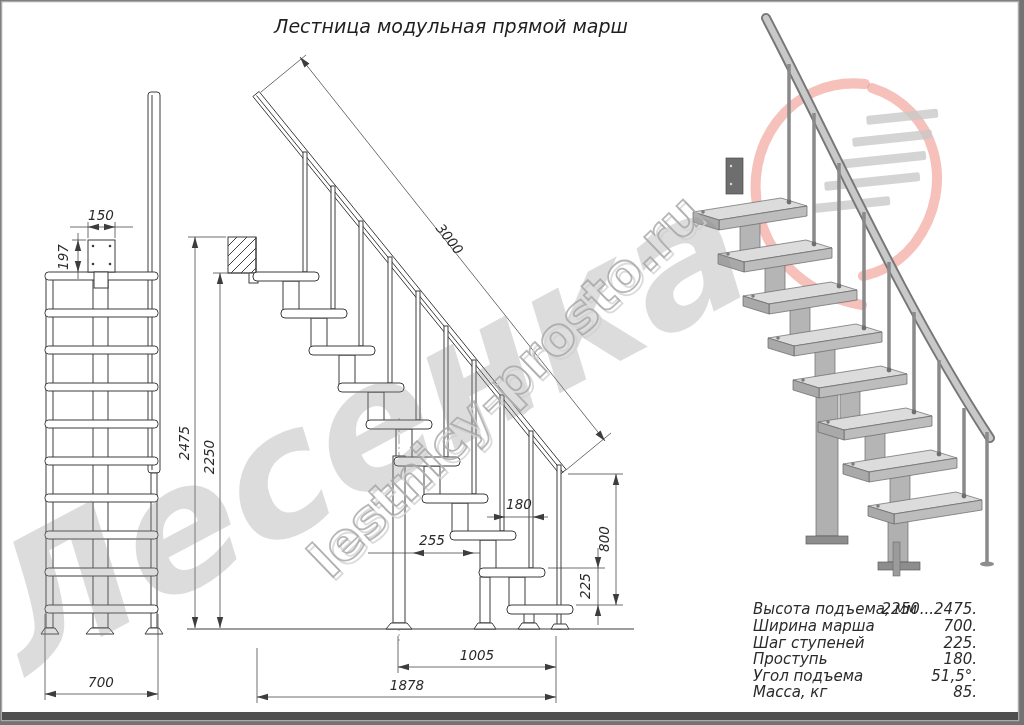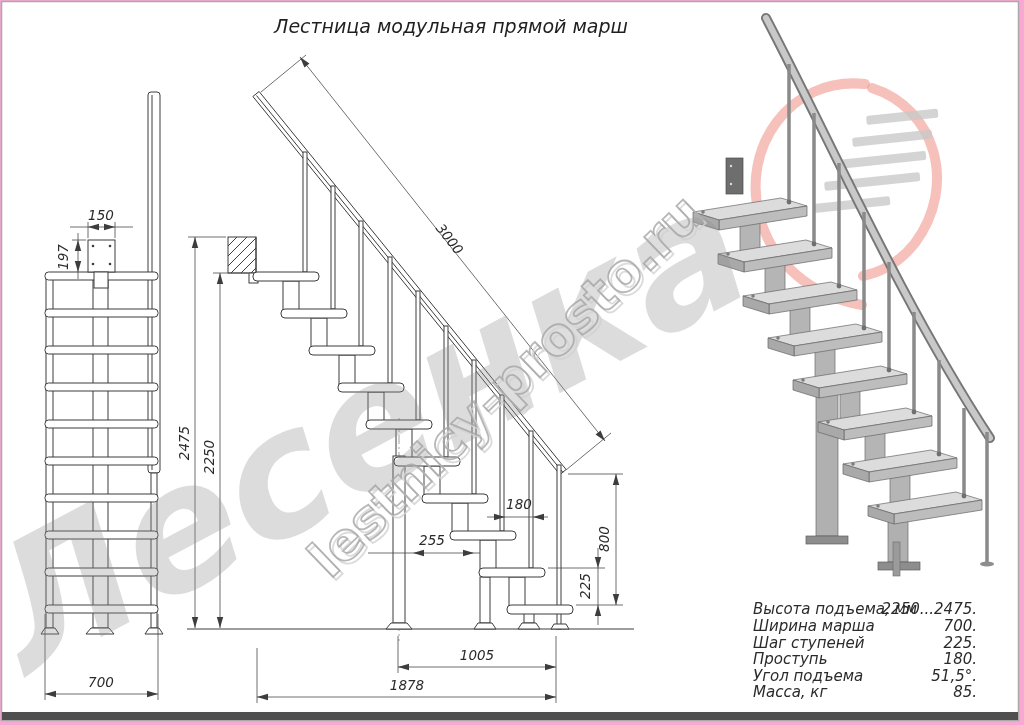--- a/index.html
+++ b/index.html
@@ -1,16 +1,16 @@
 <!DOCTYPE html>
 <html><head>
 <meta charset="utf-8">
 <style>
   html,body{margin:0;padding:0;background:#fff;}
-  .page{position:relative;width:1024px;height:725px;background:#f9a8d4;overflow:hidden;text-decoration:underline;}
+  .page{position:relative;width:1024px;height:725px;background:#737373;overflow:hidden;text-decoration:underline;}
   svg{display:block;}
   .ln{stroke:#3d3d3d;stroke-width:1;fill:none;}
   .fw{fill:#ffffff;stroke:#3d3d3d;stroke-width:1;}
   .dim{stroke:#4a4a4a;stroke-width:.8;fill:none;}
   .cl{stroke:#7a7a7a;stroke-width:.7;fill:none;stroke-dasharray:9 3 2 3;}
   .dtx{font:italic 13.5px "DejaVu Sans",sans-serif;fill:#2b2b2b;}
   .title-tx{font:italic 19px "DejaVu Sans",sans-serif;fill:#1f1f1f;}
   .tbl-l{font:italic 15px "DejaVu Sans",sans-serif;fill:#2b2b2b;}
   .tbl-v{font:italic 15px "DejaVu Sans",sans-serif;fill:#2b2b2b;text-anchor:end;}
   .wm1{font:italic 700 172px "DejaVu Sans",sans-serif;fill:#8f8f8f;opacity:.30;}

